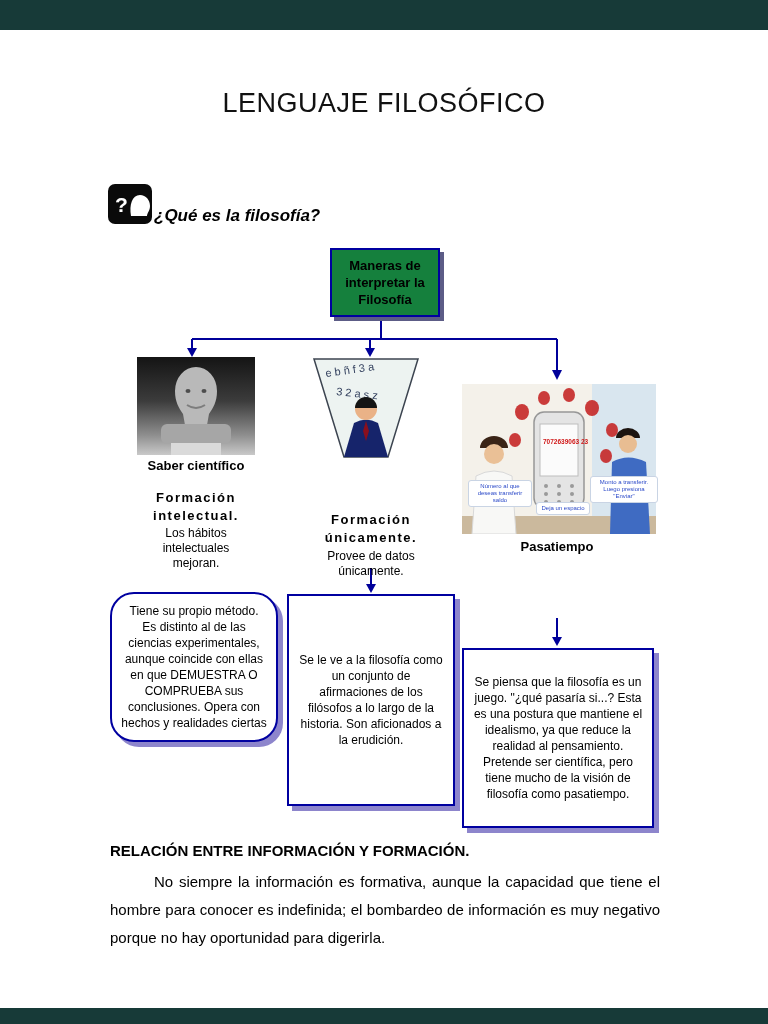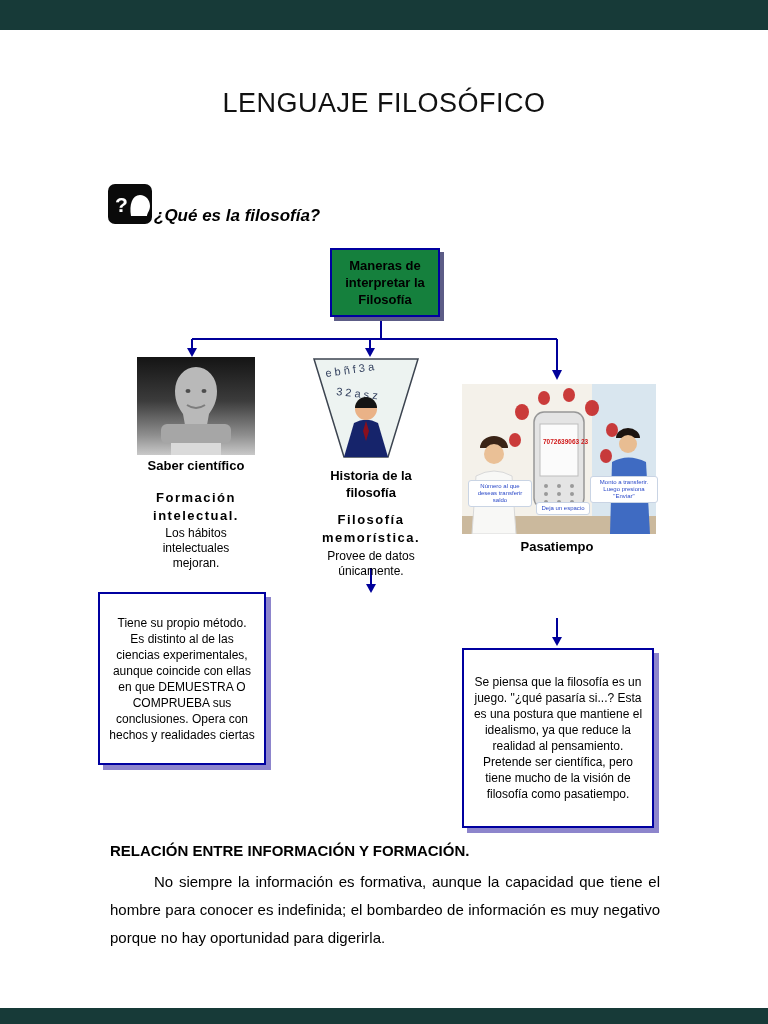--- a/index.html
+++ b/index.html
@@ -59,21 +59,21 @@
   .note-left { left:141px; top:526px; width:110px; }
   .note-mid  { left:314px; top:549px; width:114px; }
 
   .detail-box {
     position:absolute; background:#fff; border:2px solid #0000a0;
     box-shadow:5px 5px 0 #8d85cc;
     font-size:12px; line-height:16px; text-align:center;
     display:flex; align-items:center; justify-content:center;
     padding:8px 9px; box-sizing:border-box;
   }
-  .box-left  { left:98px; top:592px; width:168px; height:173px; }
+  .box-left  { left:110px; top:592px; width:168px; height:150px;border-radius:24px; }
   .box-mid   { left:287px; top:594px; width:168px; height:212px; }
   .box-right { left:462px; top:648px; width:192px; height:180px; }
 
   .section-heading {
     position:absolute; left:110px; top:842px; font-size:15px; font-weight:bold;
   }
   .body-paragraph {
     position:absolute; left:110px; top:868px; width:550px;
     font-size:15px; line-height:28px; text-align:justify; text-indent:44px;
   }
@@ -173,32 +173,34 @@
       <path d="M154 54 a12 10 0 0 1 24 0" fill="#1c1410"></path>
       <circle cx="166" cy="60" r="9" fill="#e8bd92"></circle>
       <path d="M148 150 L150 78 Q166 69 184 78 L188 150 Z" fill="#3f6bc2"></path>
     </svg>
     <div class="chip chip-left">Número al que deseas transferir saldo</div>
     <div class="chip chip-center">Deja un espacio</div>
     <div class="chip chip-right">Monto a transferir. Luego presiona "Enviar"</div>
   </div>
 
   <div class="branch-label lbl-left">Saber científico</div>
-  <div class="branch-label lbl-mid">Historia de la filosofía</div>
   <div class="branch-label lbl-right">Pasatiempo</div>
 
   <div class="formation form-left">Formación intelectual.</div>
-  <div class="formation form-mid">Filosofía memorística.</div>
+  <div class="formation form-mid">Formación únicamente.</div>
 
   <div class="note note-left">Los hábitos intelectuales mejoran.</div>
   <div class="note note-mid">Provee de datos únicamente.</div>
 
   <div class="detail-box box-left">
     <span>Tiene su propio método. Es distinto al de las ciencias experimentales, aunque coincide con ellas en que DEMUESTRA O COMPRUEBA sus conclusiones. Opera con hechos y realidades ciertas</span>
   </div>
+  <div class="detail-box box-mid">
+    <span>Se le ve a la filosofía como un conjunto de afirmaciones de los filósofos a lo largo de la historia. Son aficionados a la erudición.</span>
+  </div>
   <div class="detail-box box-right">
     <span>Se piensa que la filosofía es un juego. "¿qué pasaría si...? Esta es una postura que mantiene el idealismo, ya que reduce la realidad al pensamiento. Pretende ser científica, pero tiene mucho de la visión de filosofía como pasatiempo.</span>
   </div>
 
   <div class="section-heading">RELACIÓN ENTRE INFORMACIÓN Y FORMACIÓN.</div>
   <div class="body-paragraph">No siempre la información es formativa, aunque la capacidad que tiene el hombre para conocer es indefinida; el bombardeo de información es muy negativo porque no hay oportunidad para digerirla.</div>
 
   <div class="bar-bottom"></div>
 </div>
 

